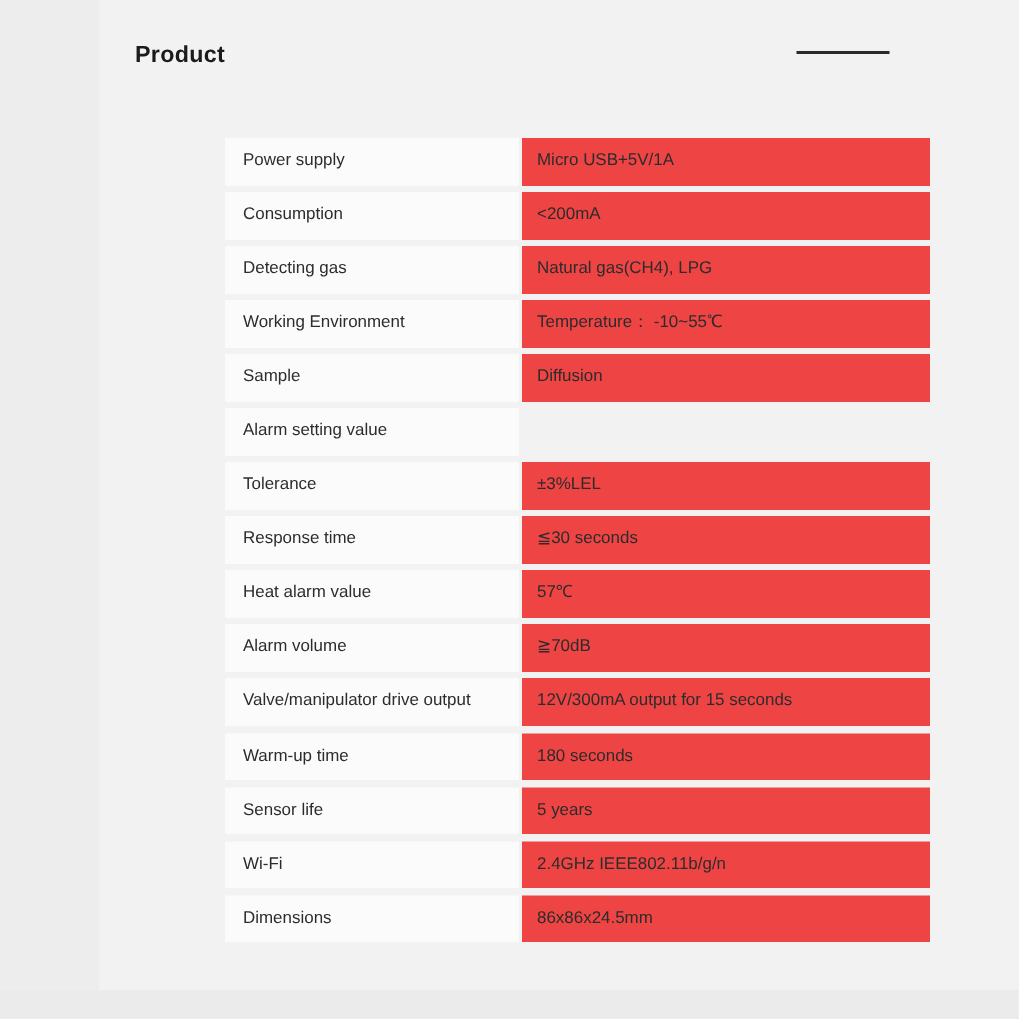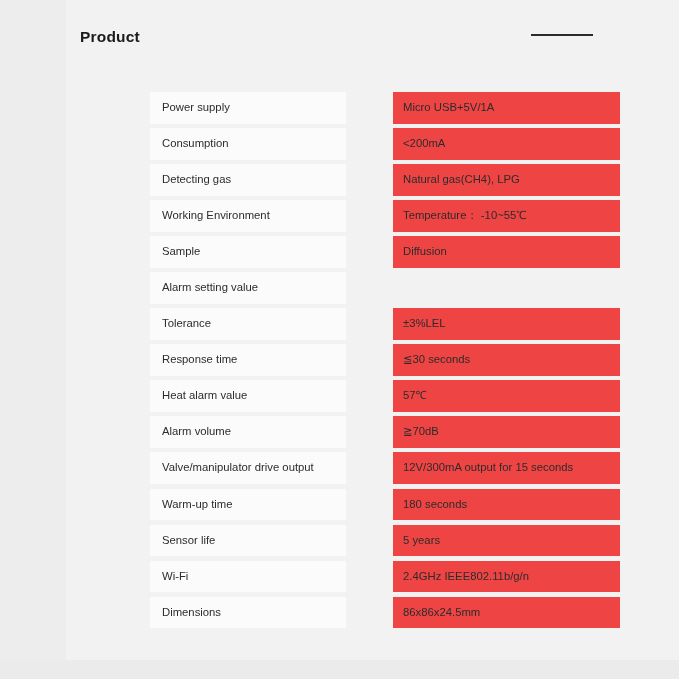--- a/index.html
+++ b/index.html
@@ -16,21 +16,21 @@
   .page {
     position: absolute;
     left: 66px;
     top: 0;
     width: 613px;
     height: 660px;
     background: #f2f2f2;
   }
   .title {
     position: absolute;
-    left: 14px;
+    left: 24px;
     top: 26px;
     font-size: 15.5px;
     font-weight: bold;
     color: #1b1b1b;
     line-height: 1.45;
     letter-spacing: 0.2px;
   }
   .rule {
     position: absolute;
     right: 86px;
@@ -42,21 +42,20 @@
   .table {
     position: absolute;
     left: 84px;
     top: 92px;
     width: 470px;
   }
   .row {
     display: flex;
     align-items: flex-end;
     margin-bottom: 4.5px;
-    gap: 45px;
   }
   .cell-label {
     width: 196px;
     box-sizing: border-box;
     background: #fbfbfb;
     padding: 9px 12px 9px 12px;
     font-size: 11.3px;
     color: #2c2c2c;
     display: flex;
     align-items: center;

